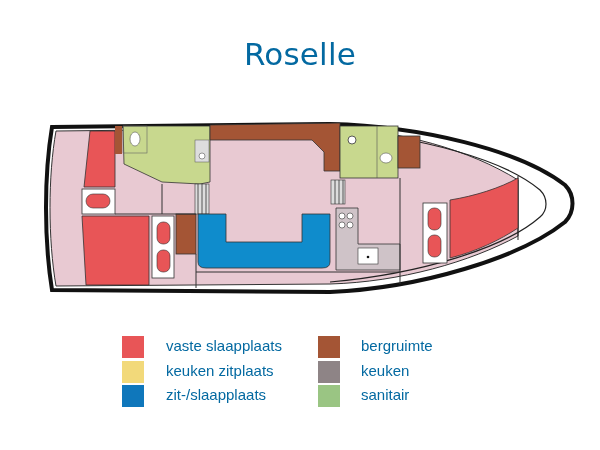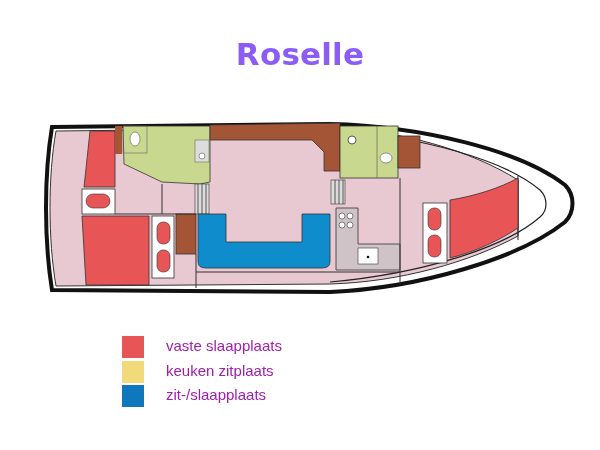--- a/index.html
+++ b/index.html
@@ -1,29 +1,29 @@
 <!DOCTYPE html>
 <html><head>
   <meta charset="utf-8">
   <style>
     html, body { margin: 0; padding: 0; background: #ffffff; }
     body { width: 600px; height: 450px; position: relative; overflow: hidden; font-family: "Liberation Sans", sans-serif; }
     .title {
       position: absolute; left: 0; top: 36px; width: 600px; text-align: center;
-      font-family: "DejaVu Sans", sans-serif; font-weight: bold; font-size: 31px;
-      color: #8b5cf6; letter-spacing: 0.2px;
+      font-family: "DejaVu Sans", sans-serif; font-weight: normal; font-size: 31px;
+      color: #0369a1; letter-spacing: 0.2px;
     }
     .plan { position: absolute; left: 0; top: 0; width: 600px; height: 450px; }
     .legend { position: absolute; left: 122px; top: 335px; width: 360px; height: 80px; }
     .legend-col { position: absolute; top: 0; }
     .legend-col.c1 { left: 0; }
     .legend-col.c2 { left: 196px; }
     .legend-item { height: 24.5px; display: flex; align-items: center; position: relative; }
     .swatch { width: 22px; height: 22px; display: inline-block; }
-    .legend-label { position: absolute; left: 44px; top: 2px; font-size: 15px; color: #a21caf; white-space: nowrap; }
+    .legend-label { position: absolute; left: 44px; top: 2px; font-size: 15px; color: #0369a1; white-space: nowrap; }
     .legend-col.c2 .legend-label { left: 43px; }
   </style>
 </head>
 <body>
 
 <div class="title">Roselle</div>
 
 <svg class="plan" viewBox="0 0 600 450" xmlns="http://www.w3.org/2000/svg">
 
   <path d="M52,127 L330,124 C420,126 520,150 565,185 C575,195 575,212 565,222 C520,258 420,288 330,292 L52,290 C44,240 44,175 52,127 Z" fill="#ffffff" stroke="#111" stroke-width="4"></path>
@@ -106,13 +106,27 @@
     </div>
     <div class="legend-item">
       <span class="swatch" style="background:#f2d97a"></span>
       <span class="legend-label">keuken zitplaats</span>
     </div>
     <div class="legend-item">
       <span class="swatch" style="background:#0f77bb"></span>
       <span class="legend-label">zit-/slaapplaats</span>
     </div>
   </div>
+  <div class="legend-col c2">
+    <div class="legend-item">
+      <span class="swatch" style="background:#a45535"></span>
+      <span class="legend-label">bergruimte</span>
+    </div>
+    <div class="legend-item">
+      <span class="swatch" style="background:#8e8486"></span>
+      <span class="legend-label">keuken</span>
+    </div>
+    <div class="legend-item">
+      <span class="swatch" style="background:#9ac583"></span>
+      <span class="legend-label">sanitair</span>
+    </div>
+  </div>
 </div>
 
 </body></html>

